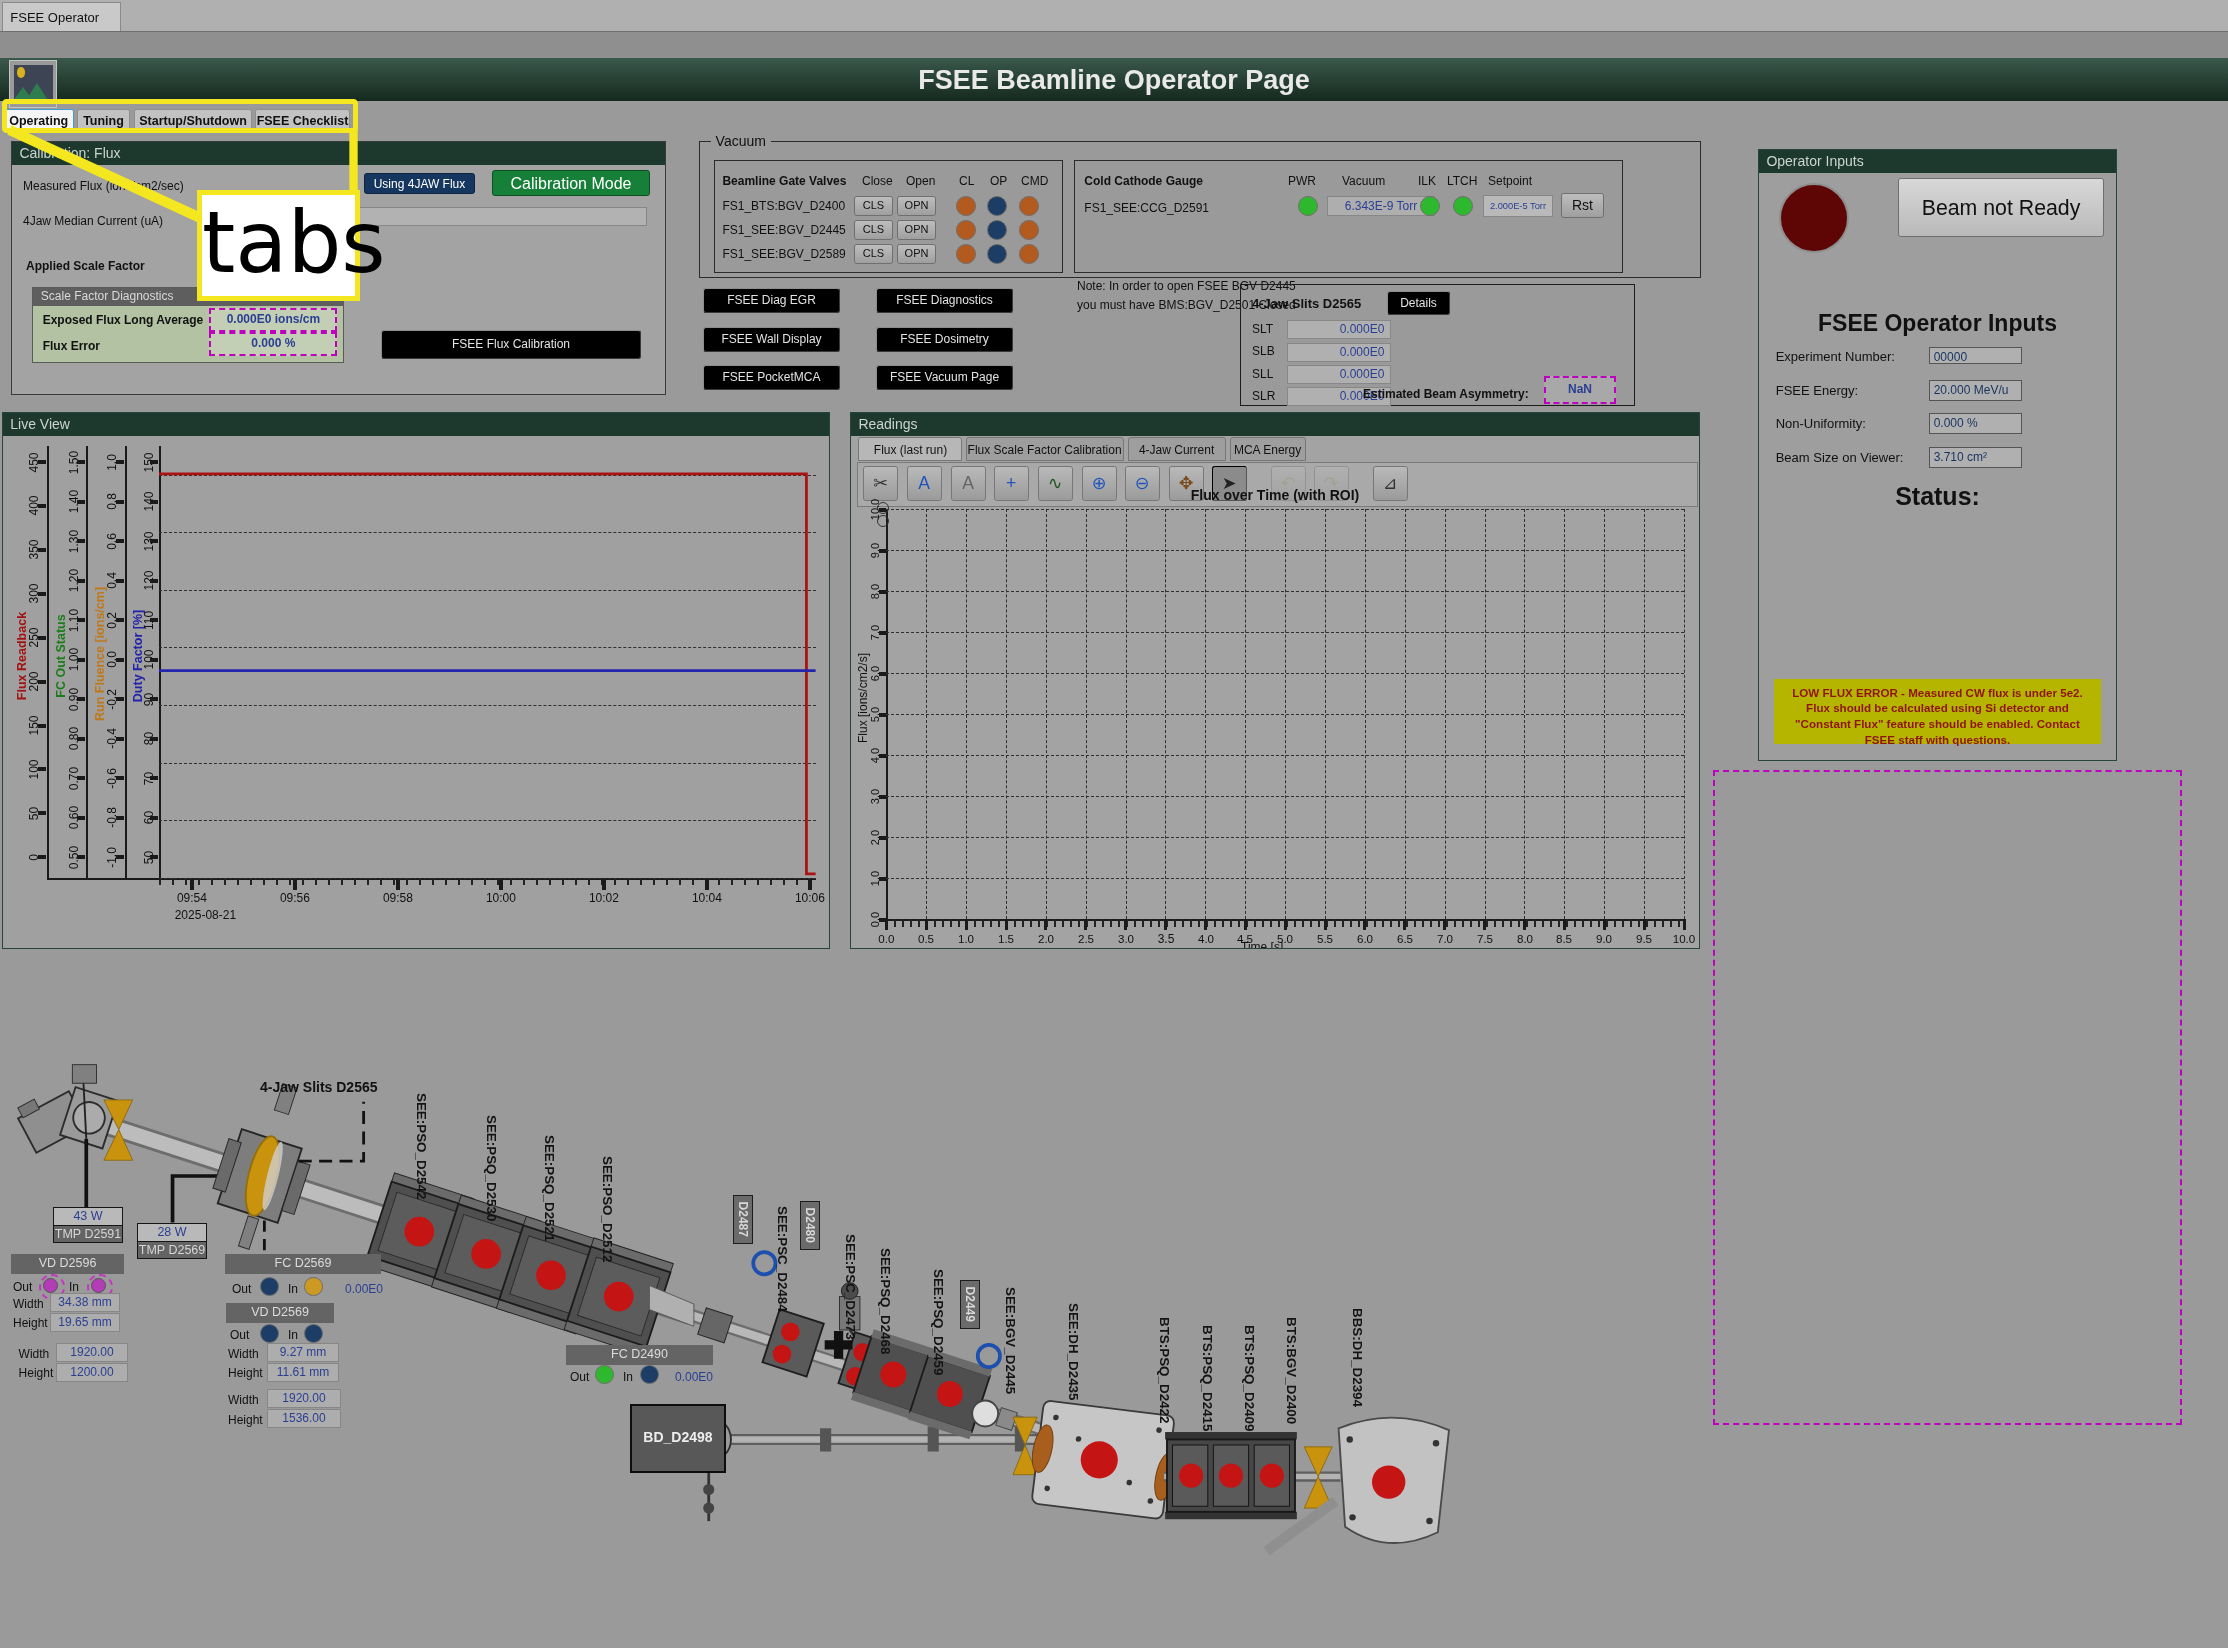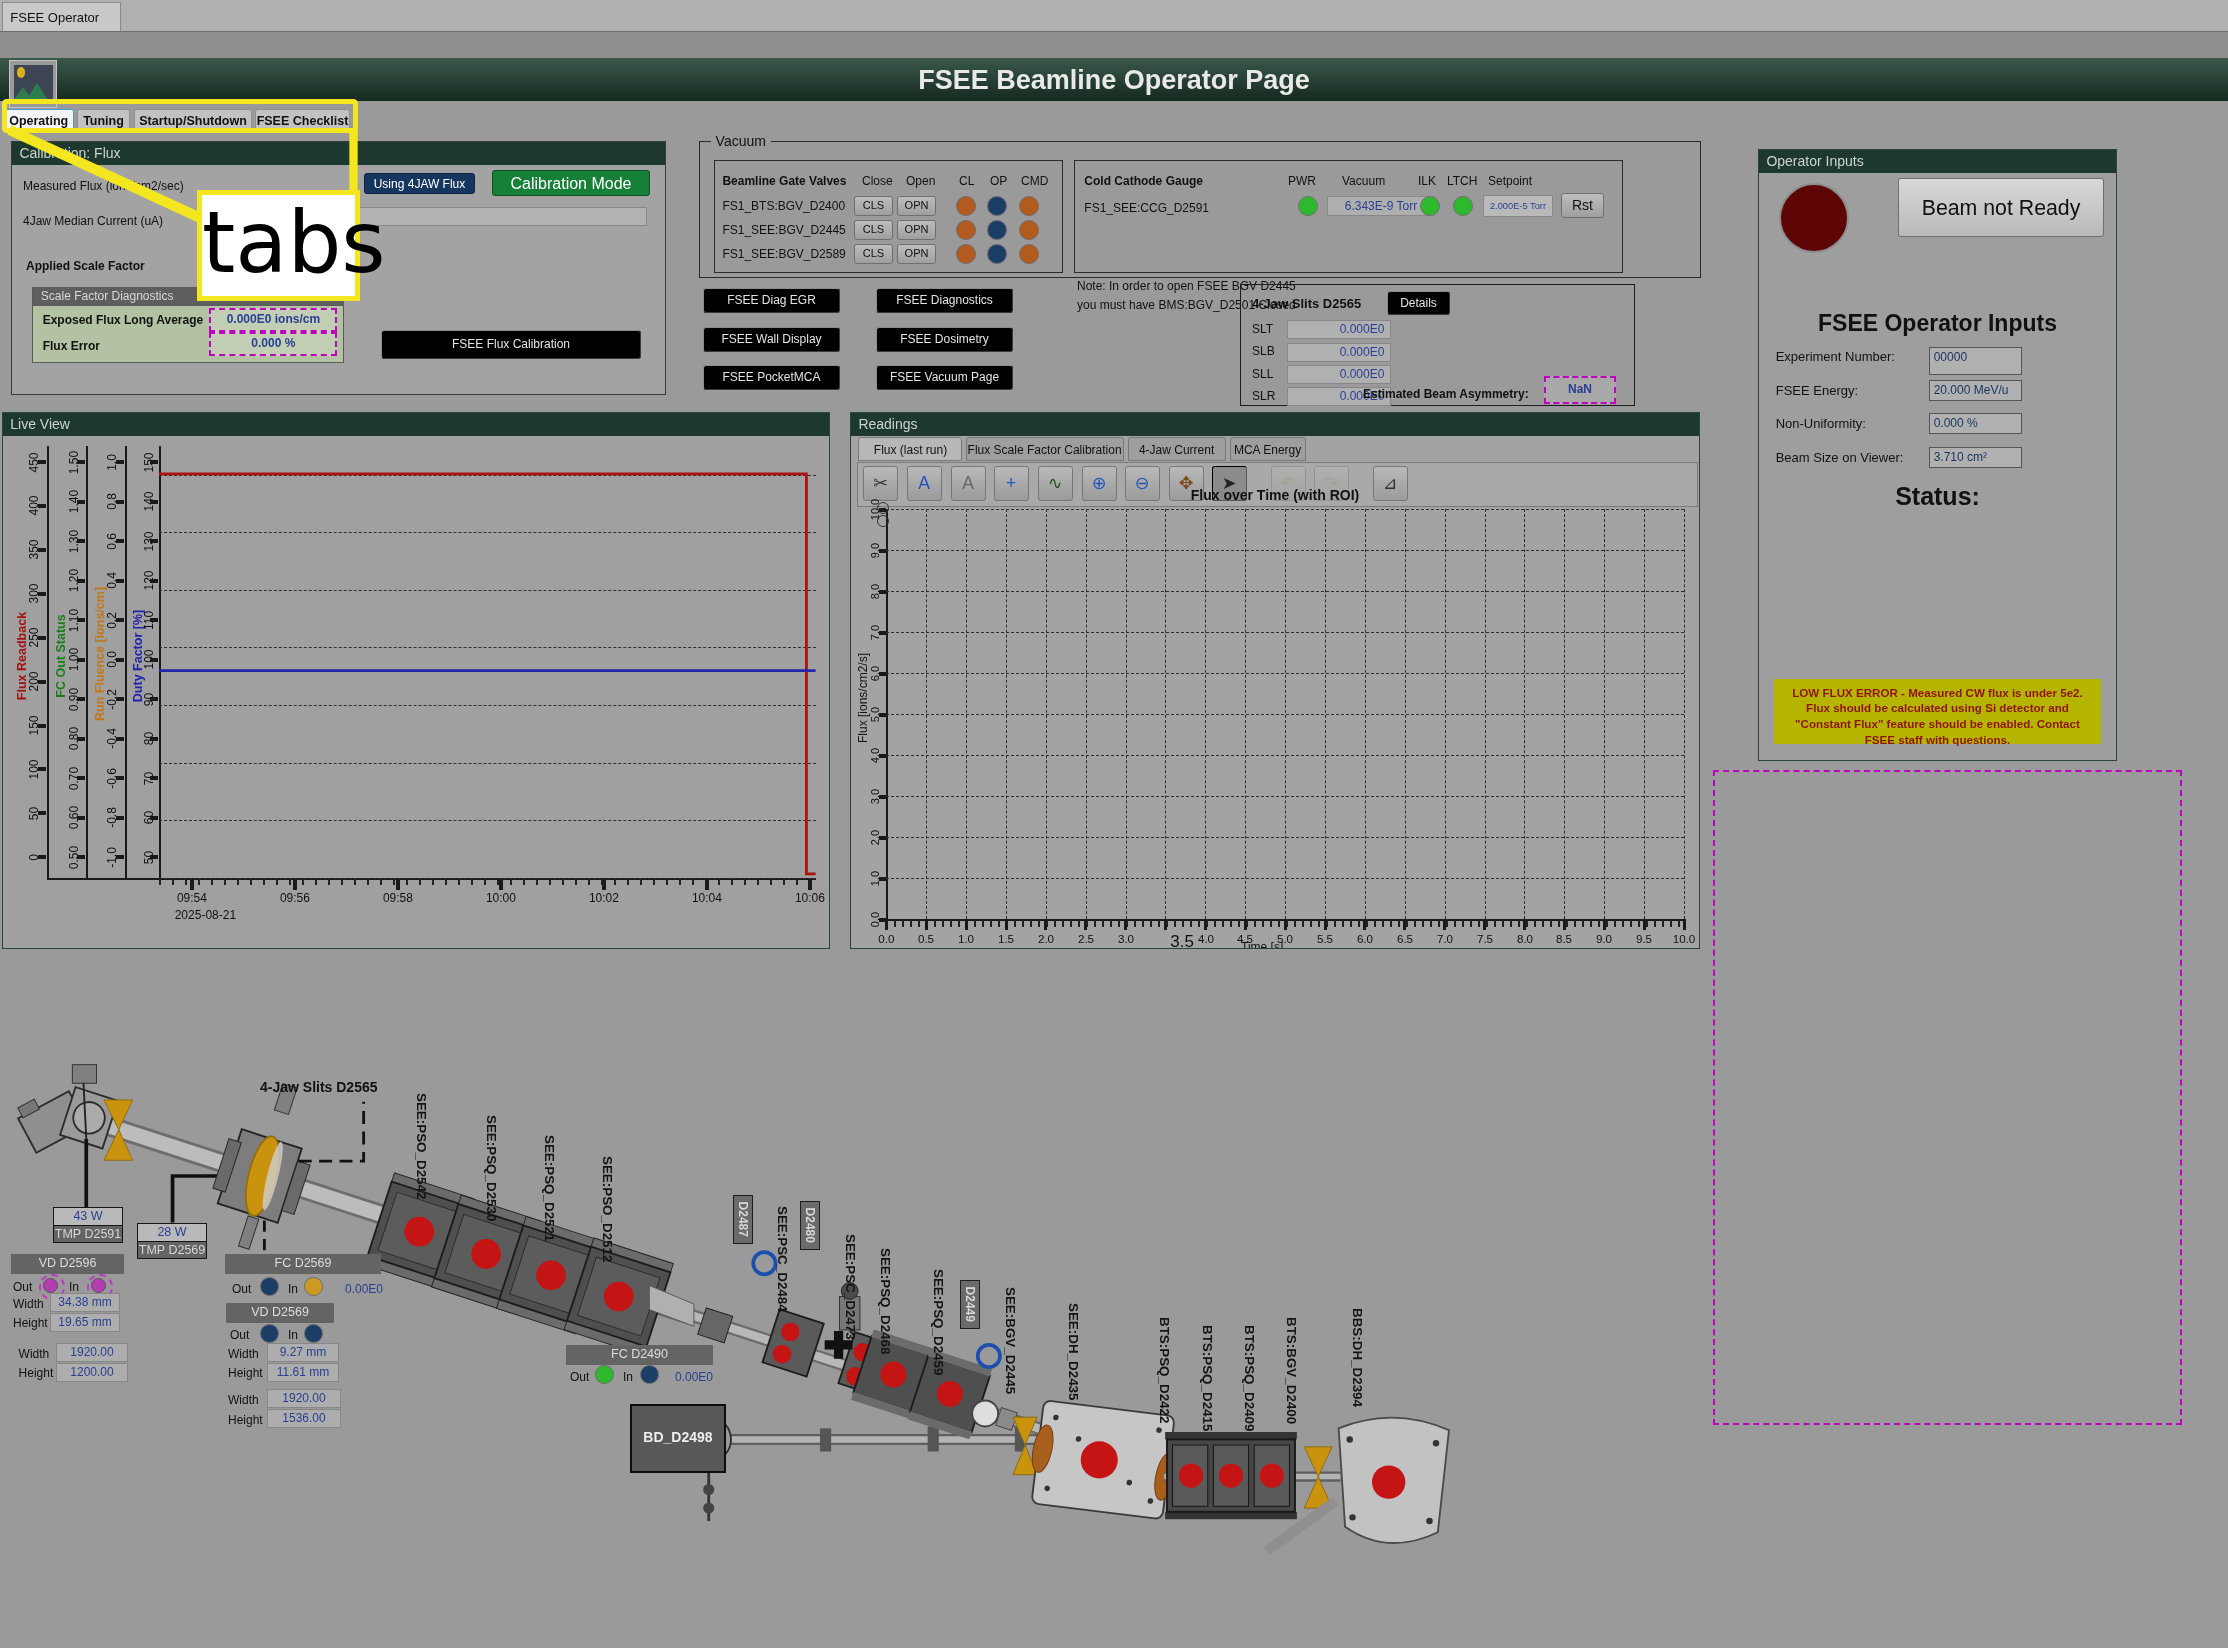--- a/index.html
+++ b/index.html
@@ -197,21 +197,21 @@
     <div class="field dashmag" style="left:303px;top:91px;width:72px;height:28px;line-height:22px;font-weight:bold;background:#a8a8a8;">NaN</div>
   </div>
 
   <div class="panel" style="left:1758px;top:149px;width:359px;height:612px;background:#9e9e9e;">
     <div class="phead">Operator Inputs</div>
     <div class="led" style="left:20.4px;top:33px;width:70px;height:70px;background:#5e0606;border:2.8px solid #8d8d8d;"></div>
     <div class="btn" style="left:139px;top:28px;width:206px;height:59px;font-size:21.3px;line-height:58px;background:linear-gradient(#d8d8d8,#b9b9b9);">Beam not Ready</div>
     <div class="lblb" style="left:0;top:160px;width:100%;text-align:center;font-size:23px;">FSEE Operator Inputs</div>
     <div id="op-fields">
         <div class="lbl" style="left:16.7px;top:199px;font-size:13px;">Experiment Number:</div>
-    <div class="field" style="left:170px;top:197px;width:93px;height:28px;line-height:19.5px;text-align:left;padding-left:3.7px;color:#16335e;background:#b0b0b0;border:1.9px solid #555;">00000</div>
+    <div class="field" style="left:170px;top:197px;width:93px;height:17px;line-height:19.5px;text-align:left;padding-left:3.7px;color:#16335e;background:#b0b0b0;border:1.9px solid #555;">00000</div>
         <div class="lbl" style="left:16.7px;top:233px;font-size:13px;">FSEE Energy:</div>
     <div class="field" style="left:170px;top:230px;width:93px;height:21.3px;line-height:19.5px;text-align:left;padding-left:3.7px;color:#16335e;background:#b0b0b0;border:1.9px solid #555;">20.000 MeV/u</div>
         <div class="lbl" style="left:16.7px;top:266px;font-size:13px;">Non-Uniformity:</div>
     <div class="field" style="left:170px;top:263px;width:93px;height:21.3px;line-height:19.5px;text-align:left;padding-left:3.7px;color:#16335e;background:#b0b0b0;border:1.9px solid #555;">0.000 %</div>
         <div class="lbl" style="left:16.7px;top:300px;font-size:13px;">Beam Size on Viewer:</div>
     <div class="field" style="left:170px;top:297px;width:93px;height:21.3px;line-height:19.5px;text-align:left;padding-left:3.7px;color:#16335e;background:#b0b0b0;border:1.9px solid #555;">3.710 cm²</div>
       </div>
     <div class="lblb" style="left:0;top:332px;width:100%;text-align:center;font-size:25px;">Status:</div>
     <div class="err" style="left:15px;top:529px;width:327px;height:65px;">LOW FLUX ERROR - Measured CW flux is under 5e2. Flux should be calculated using Si detector and "Constant Flux" feature should be enabled. Contact FSEE staff with questions.</div>
   </div>
@@ -421,21 +421,21 @@
         <div class="tmark" style="left:193px;top:506px;width:2.8px;height:11px;"></div>
         <div class="xtlabel" style="left:167px;top:519px;font-size:11.6px;">2.0</div>
         <div class="gridv" style="left:195px;top:96px;height:410px;"></div>
         <div class="tmark" style="left:233px;top:506px;width:2.8px;height:11px;"></div>
         <div class="xtlabel" style="left:207px;top:519px;font-size:11.6px;">2.5</div>
         <div class="gridv" style="left:235px;top:96px;height:410px;"></div>
         <div class="tmark" style="left:273px;top:506px;width:2.8px;height:11px;"></div>
         <div class="xtlabel" style="left:247px;top:519px;font-size:11.6px;">3.0</div>
         <div class="gridv" style="left:275px;top:96px;height:410px;"></div>
         <div class="tmark" style="left:313px;top:506px;width:2.8px;height:11px;"></div>
-        <div class="xtlabel" style="left:287px;top:519px;font-size:17px;text-align:right;">3.5</div>
+        <div class="xtlabel" style="left:287px;top:519px;font-size:12px;">3.5</div>
         <div class="gridv" style="left:314px;top:96px;height:410px;"></div>
         <div class="tmark" style="left:353px;top:506px;width:2.8px;height:11px;"></div>
         <div class="xtlabel" style="left:327px;top:519px;font-size:11.6px;">4.0</div>
         <div class="gridv" style="left:354px;top:96px;height:410px;"></div>
         <div class="tmark" style="left:393px;top:506px;width:2.8px;height:11px;"></div>
         <div class="xtlabel" style="left:366px;top:519px;font-size:11.6px;">4.5</div>
         <div class="gridv" style="left:394px;top:96px;height:410px;"></div>
         <div class="tmark" style="left:433px;top:506px;width:2.8px;height:11px;"></div>
         <div class="xtlabel" style="left:406px;top:519px;font-size:11.6px;">5.0</div>
         <div class="gridv" style="left:434px;top:96px;height:410px;"></div>

